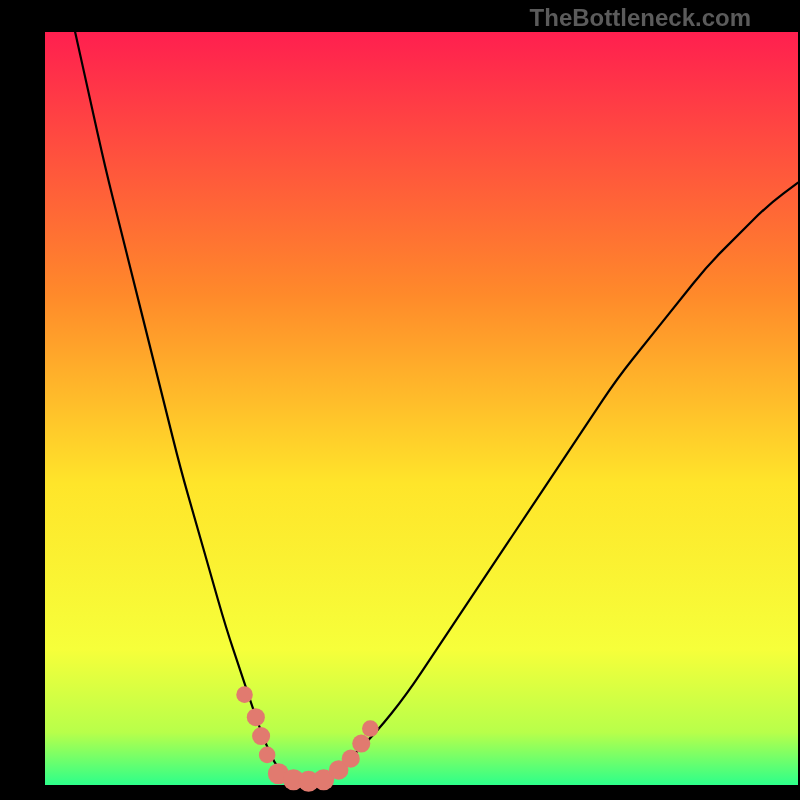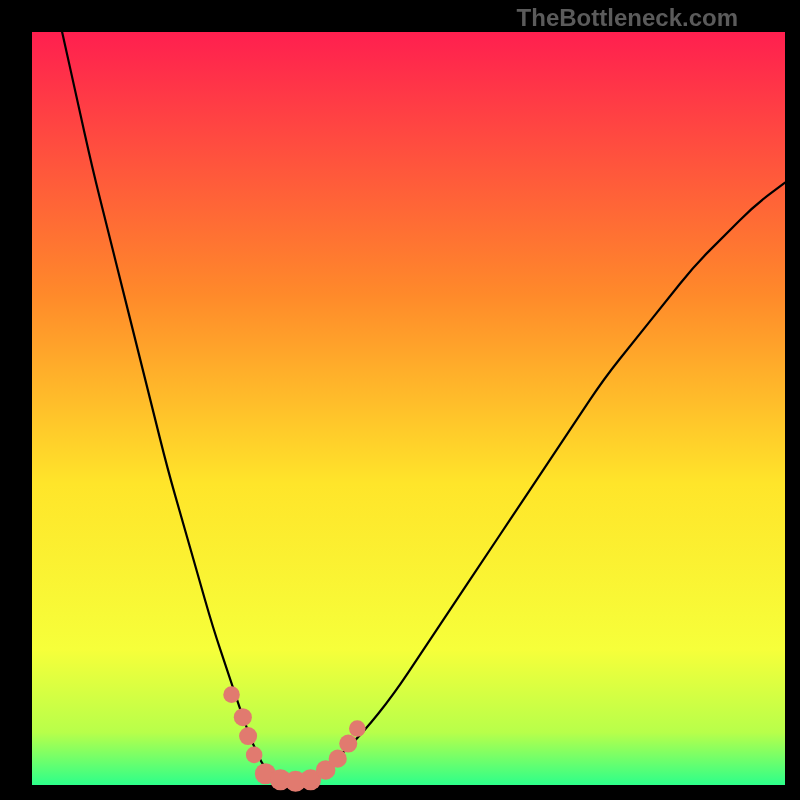--- a/index.html
+++ b/index.html
@@ -5,21 +5,21 @@
   html, body {
     margin: 0;
     padding: 0;
     width: 800px;
     height: 800px;
     overflow: hidden;
     background: #000;
   }
   .frame {
     position: absolute;
-    left: 0;
+    left: 13px;
     top: 0;
     width: 752px;
     height: 800px;
     background: #000;
   }
   .watermark {
     position: absolute;
     top: 4px;
     right: 14px;
     font-family: Arial, Helvetica, sans-serif;

